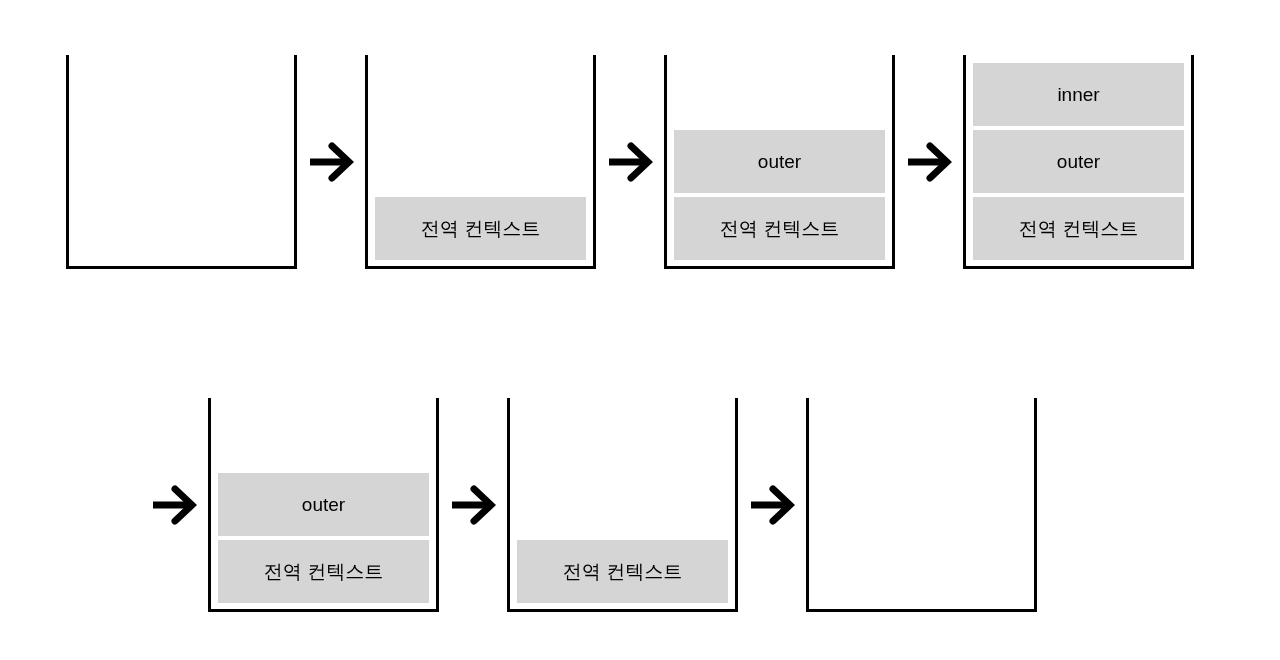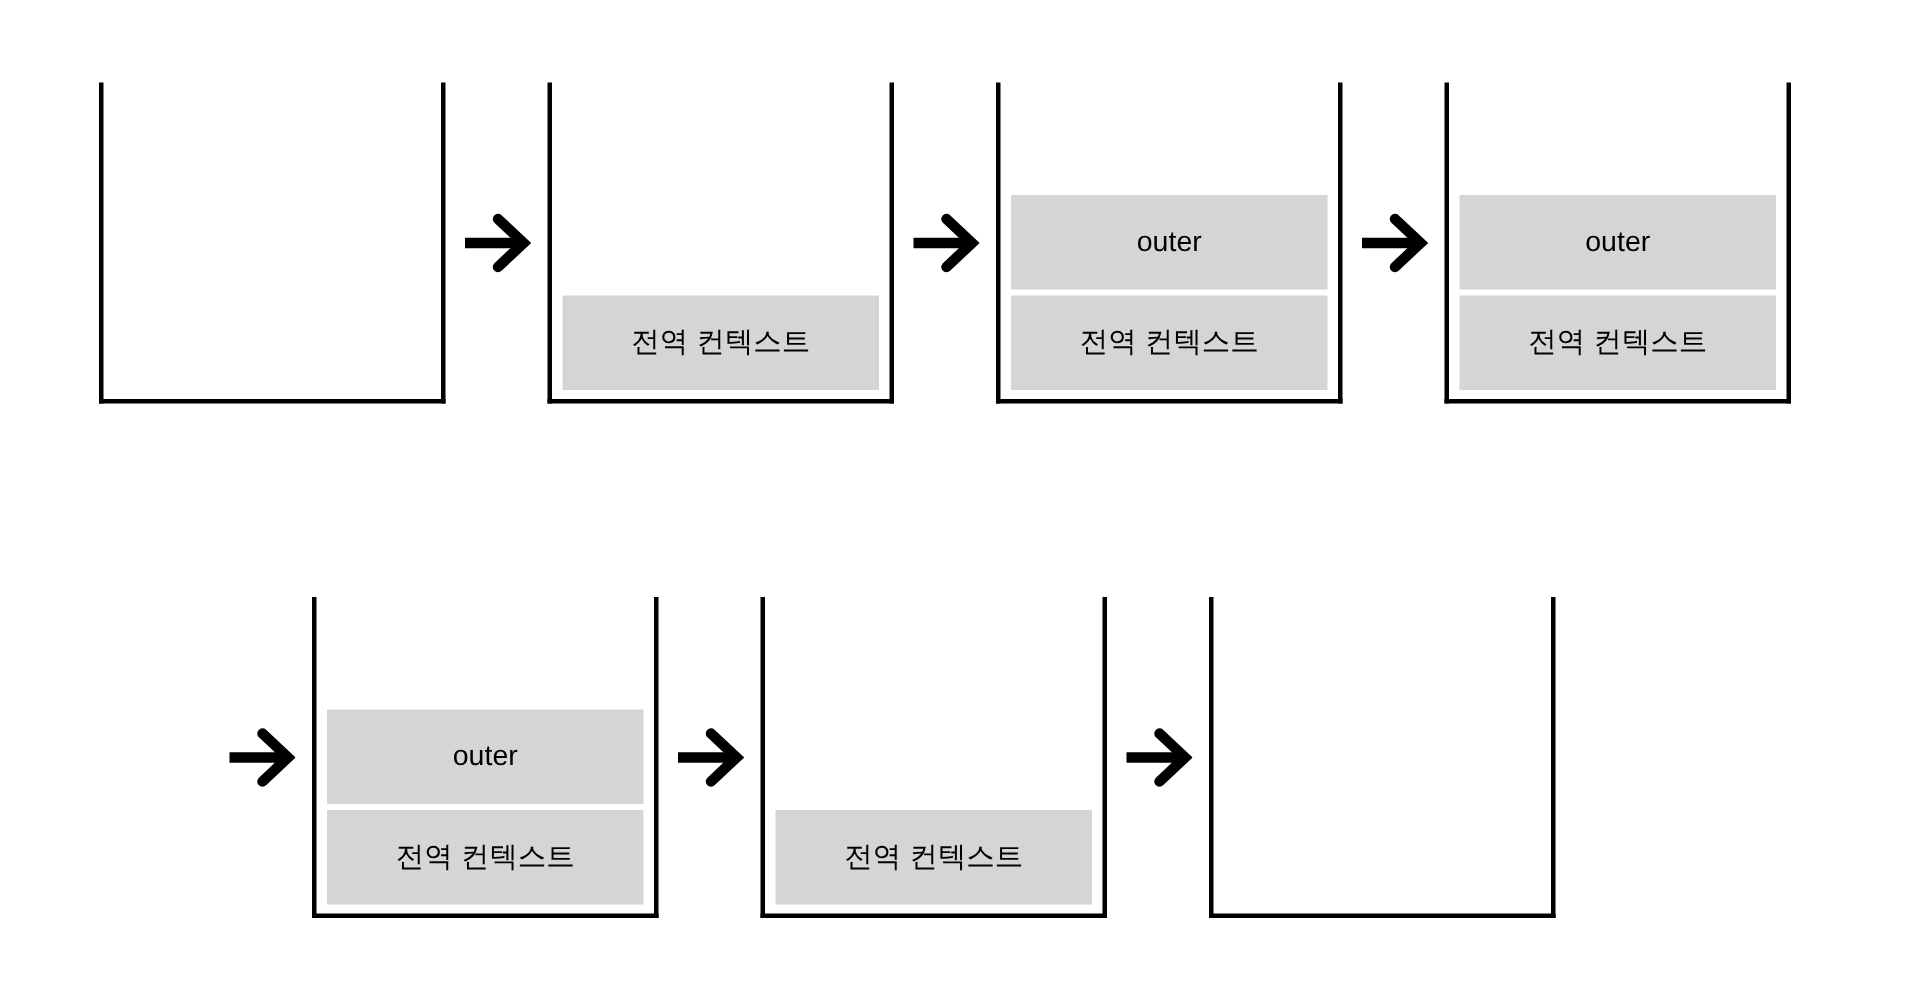--- a/index.html
+++ b/index.html
@@ -99,20 +99,21 @@
         <div class="frame">outer</div>
         <div class="frame">전역 컨텍스트</div>
       </div>
       <div class="arrow">
         <svg width="46" height="40" viewBox="0 0 46 40">
           <line x1="2" y1="20" x2="38" y2="20" stroke="#000000" stroke-width="7"></line>
           <polyline points="24,4 41,20 24,36" fill="none" stroke="#000000" stroke-width="7" stroke-linecap="round" stroke-linejoin="miter"></polyline>
         </svg>
       </div>
       <div class="stack">
+        <div class="frame">inner</div>
         <div class="frame">outer</div>
         <div class="frame">전역 컨텍스트</div>
       </div>
     </div>
   <div class="row" id="row-bottom">
       <div class="arrow">
         <svg width="46" height="40" viewBox="0 0 46 40">
           <line x1="2" y1="20" x2="38" y2="20" stroke="#000000" stroke-width="7"></line>
           <polyline points="24,4 41,20 24,36" fill="none" stroke="#000000" stroke-width="7" stroke-linecap="round" stroke-linejoin="miter"></polyline>
         </svg>

